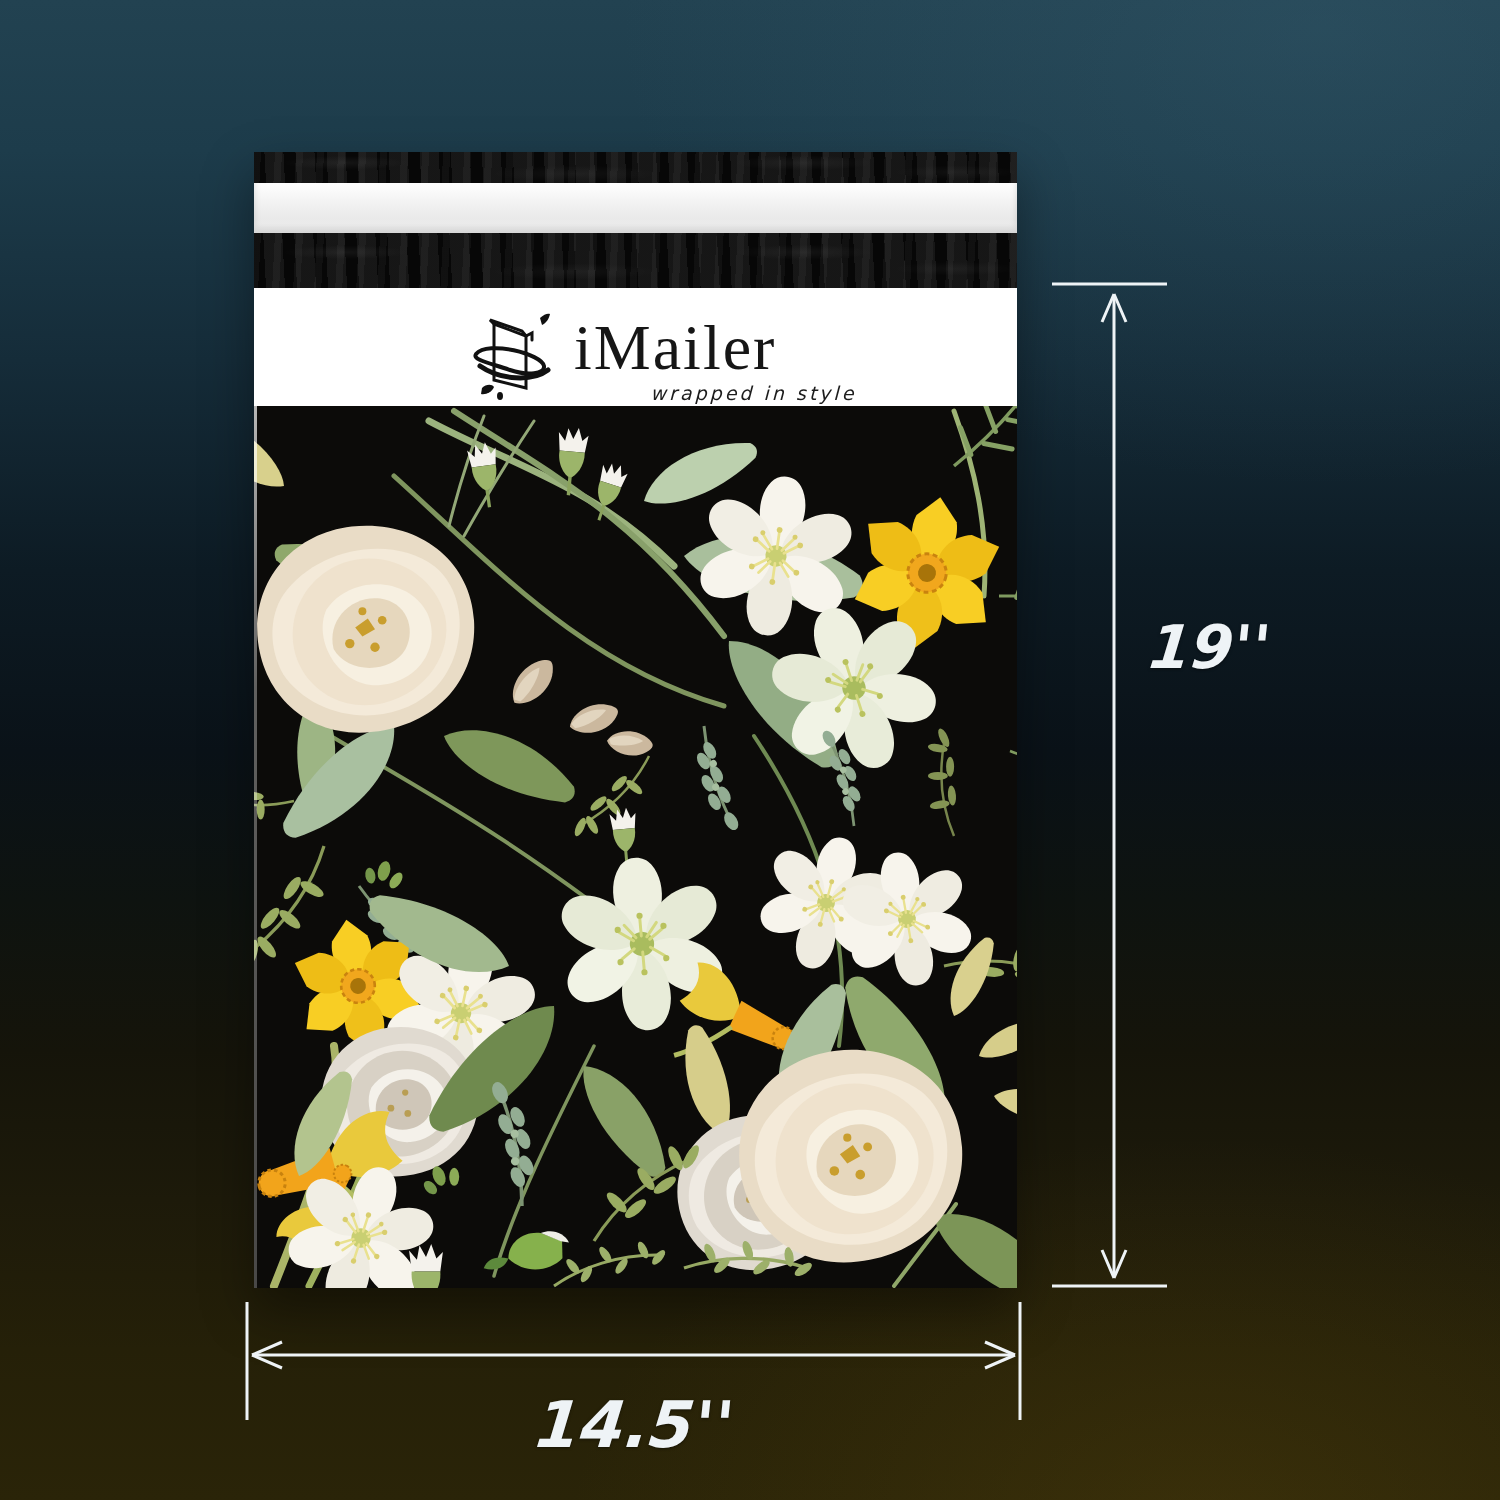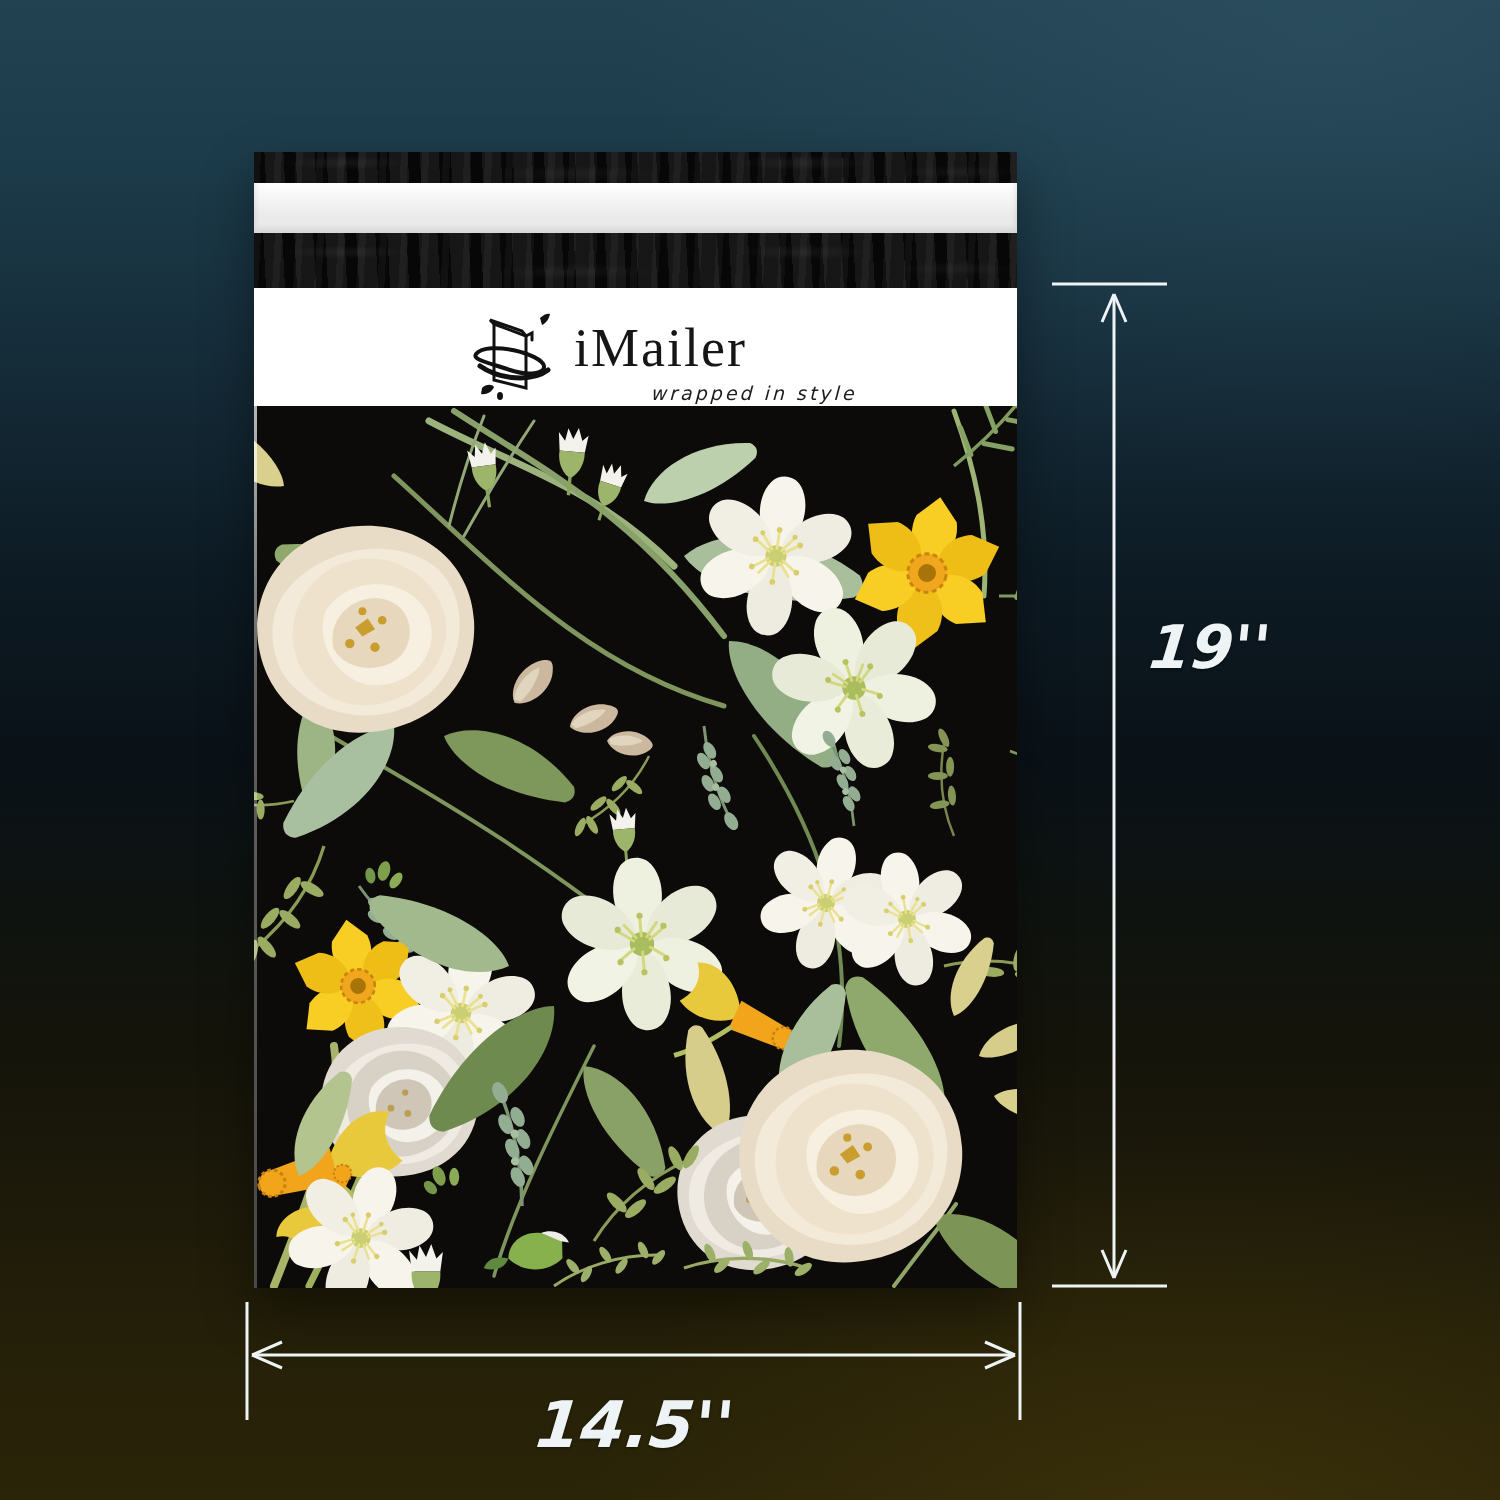--- a/index.html
+++ b/index.html
@@ -31,21 +31,21 @@
   .logo-band{position:absolute;left:0;top:136px;width:763px;height:118px;background:#ffffff;}
   .floral-panel{position:absolute;left:0;top:254px;width:763px;height:882px;background:#0c0b09;}
   .edge-highlight{position:absolute;left:0;top:136px;width:3px;height:1000px;
     background:linear-gradient(180deg,rgba(255,255,255,0.85),rgba(255,255,255,0.35) 40%,rgba(255,255,255,0.25));}
 
   
   .logo-row{position:absolute;left:216px;top:18px;display:flex;align-items:flex-start;}
   .logo-icon{width:88px;height:92px;margin-top:4px;}
   .logo-text-col{margin-left:16px;}
   .brand-name{font-family:"Liberation Serif","DejaVu Serif",serif;
-    font-size:54px;line-height:84px;color:#161616;letter-spacing:2px;font-weight:500;}
+    font-size:64px;line-height:84px;color:#161616;letter-spacing:2px;font-weight:500;}
   .brand-tagline{font-family:"DejaVu Sans","Liberation Sans",sans-serif;
     font-style:italic;font-size:19px;color:#1c1c1c;letter-spacing:3px;margin:-8px 0 0 78px;
     transform:skewX(-4deg);}
 
   
   .dims-svg{position:absolute;left:0;top:0;width:1500px;height:1500px;pointer-events:none;}
   .dim-label{position:absolute;color:#eef3f6;font-style:italic;font-weight:bold;
     font-family:"DejaVu Sans","Liberation Sans",sans-serif;text-shadow:0 1px 3px rgba(0,0,0,0.5);}
   .dim-height{left:1150px;top:612px;width:180px;font-size:60px;transform:skewX(-6deg);}
   .dim-width{left:480px;top:1388px;width:310px;font-size:64px;text-align:center;transform:skewX(-6deg);}

